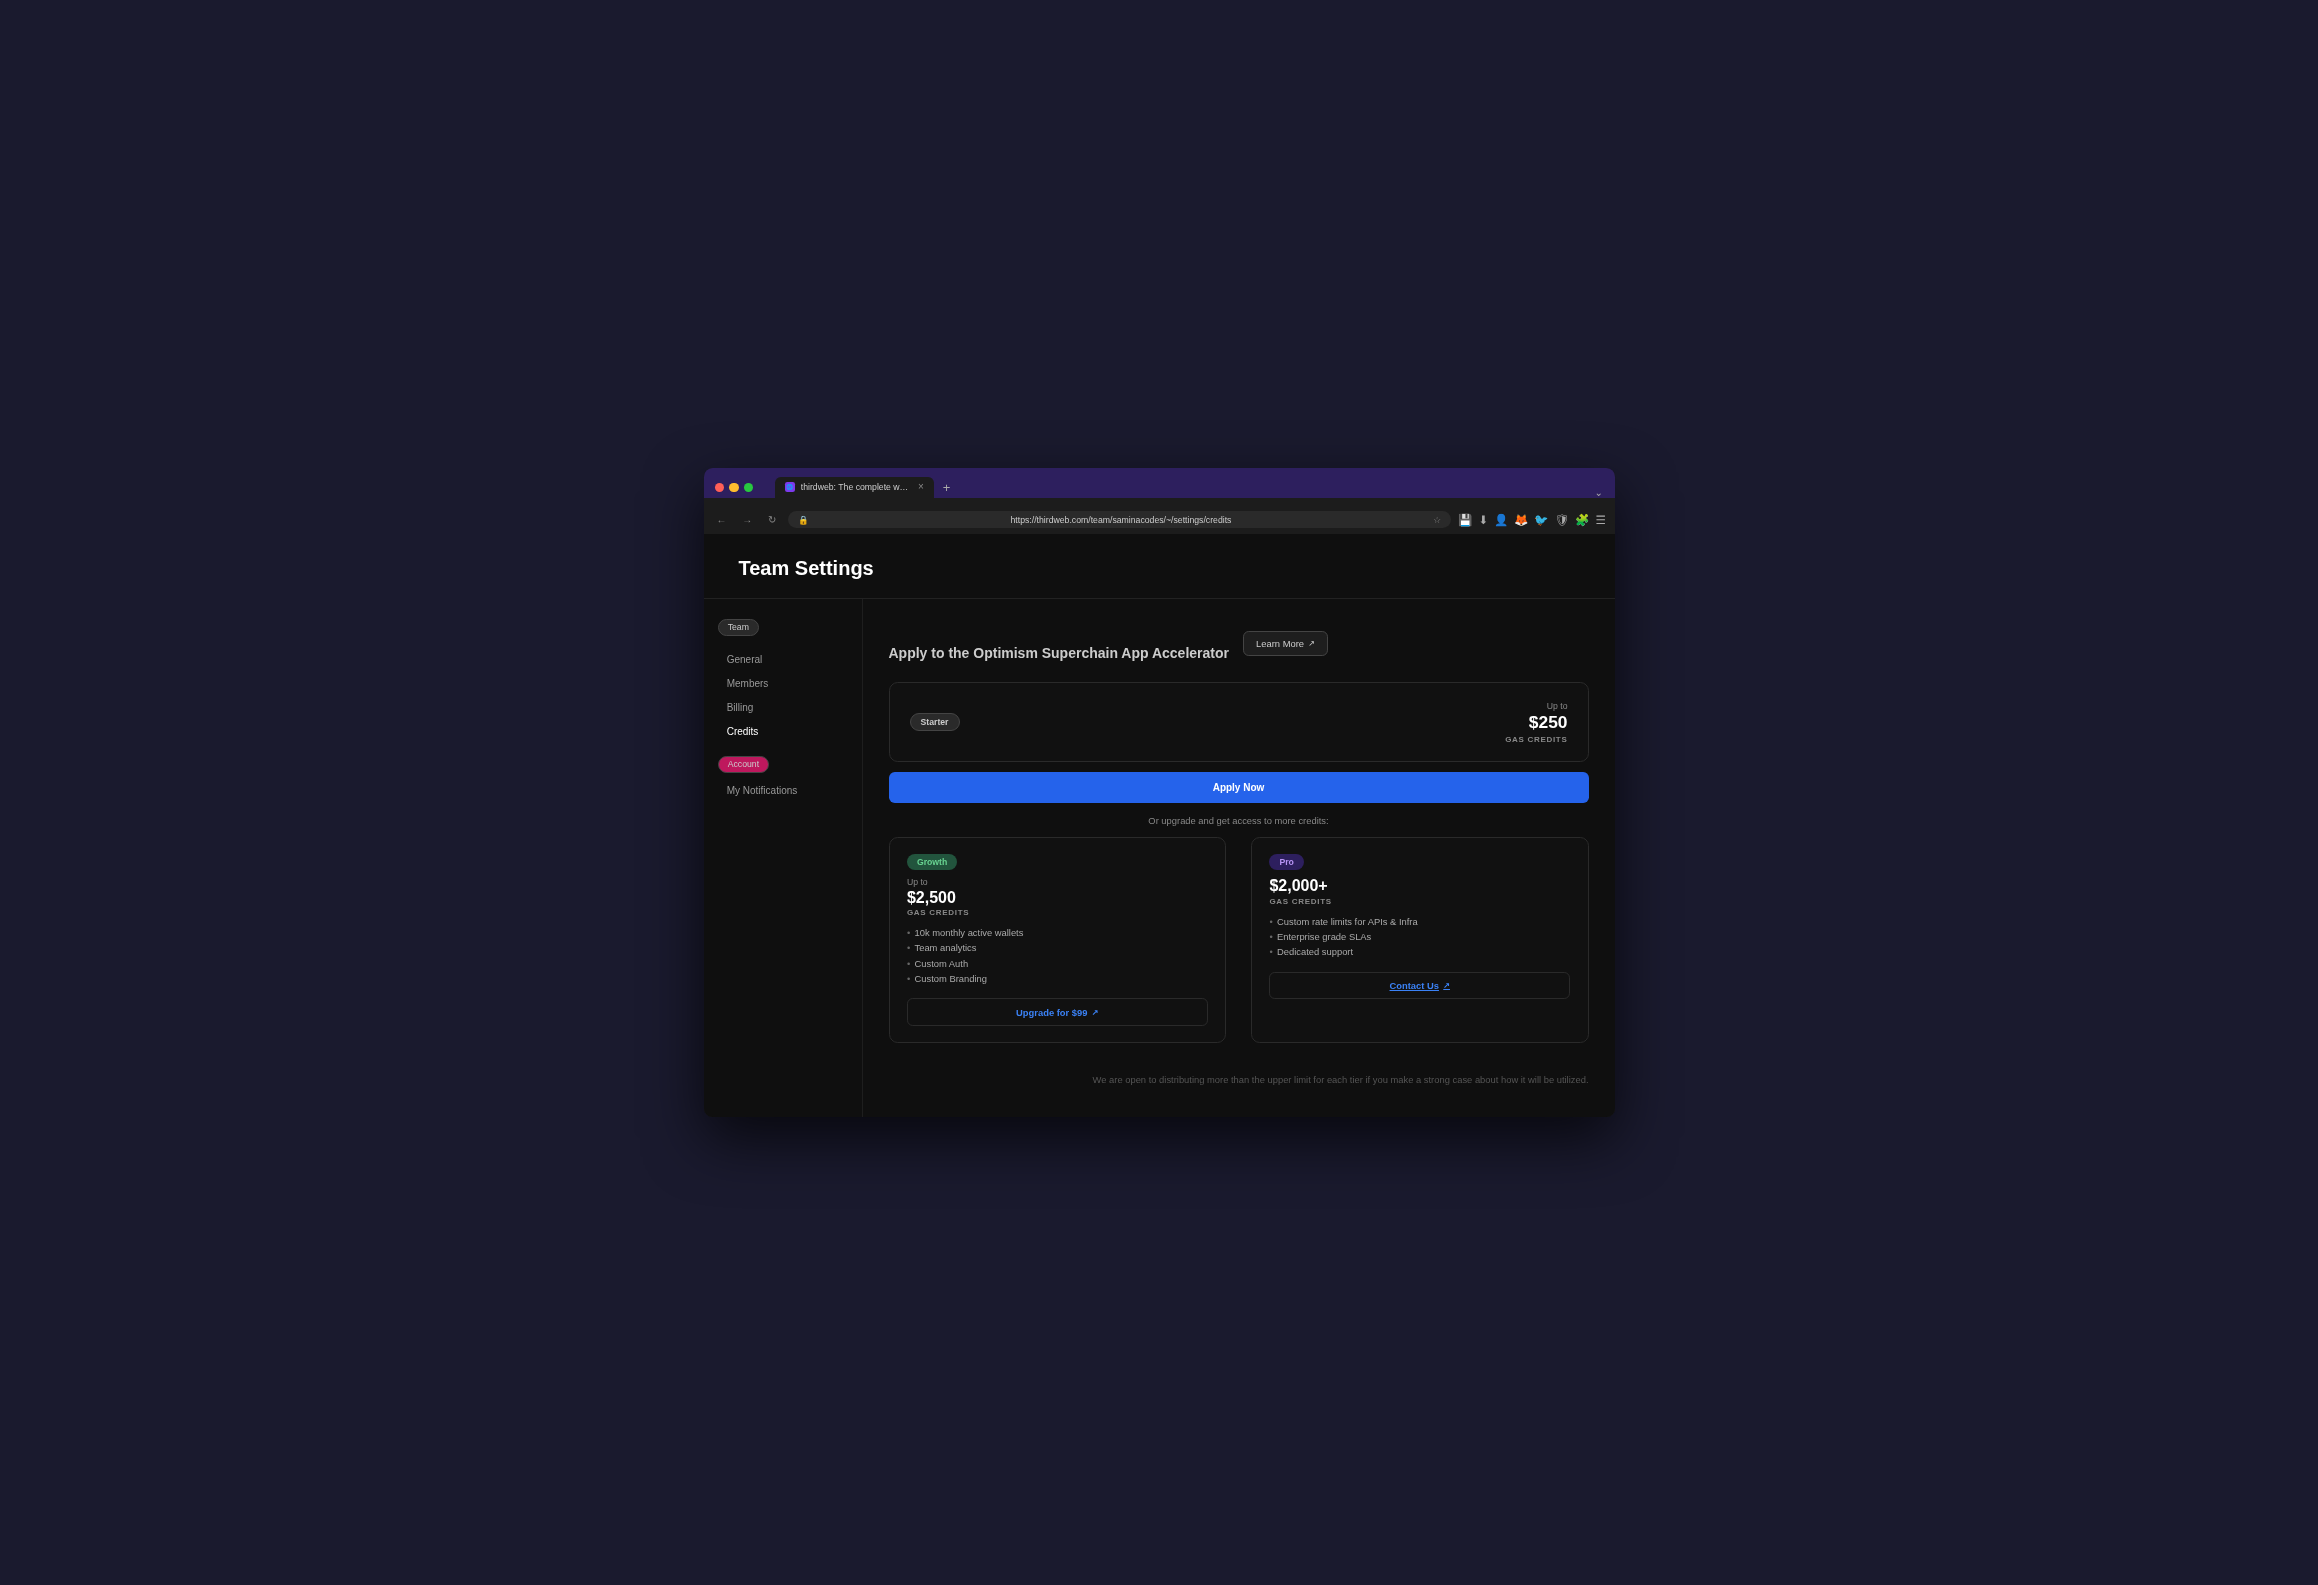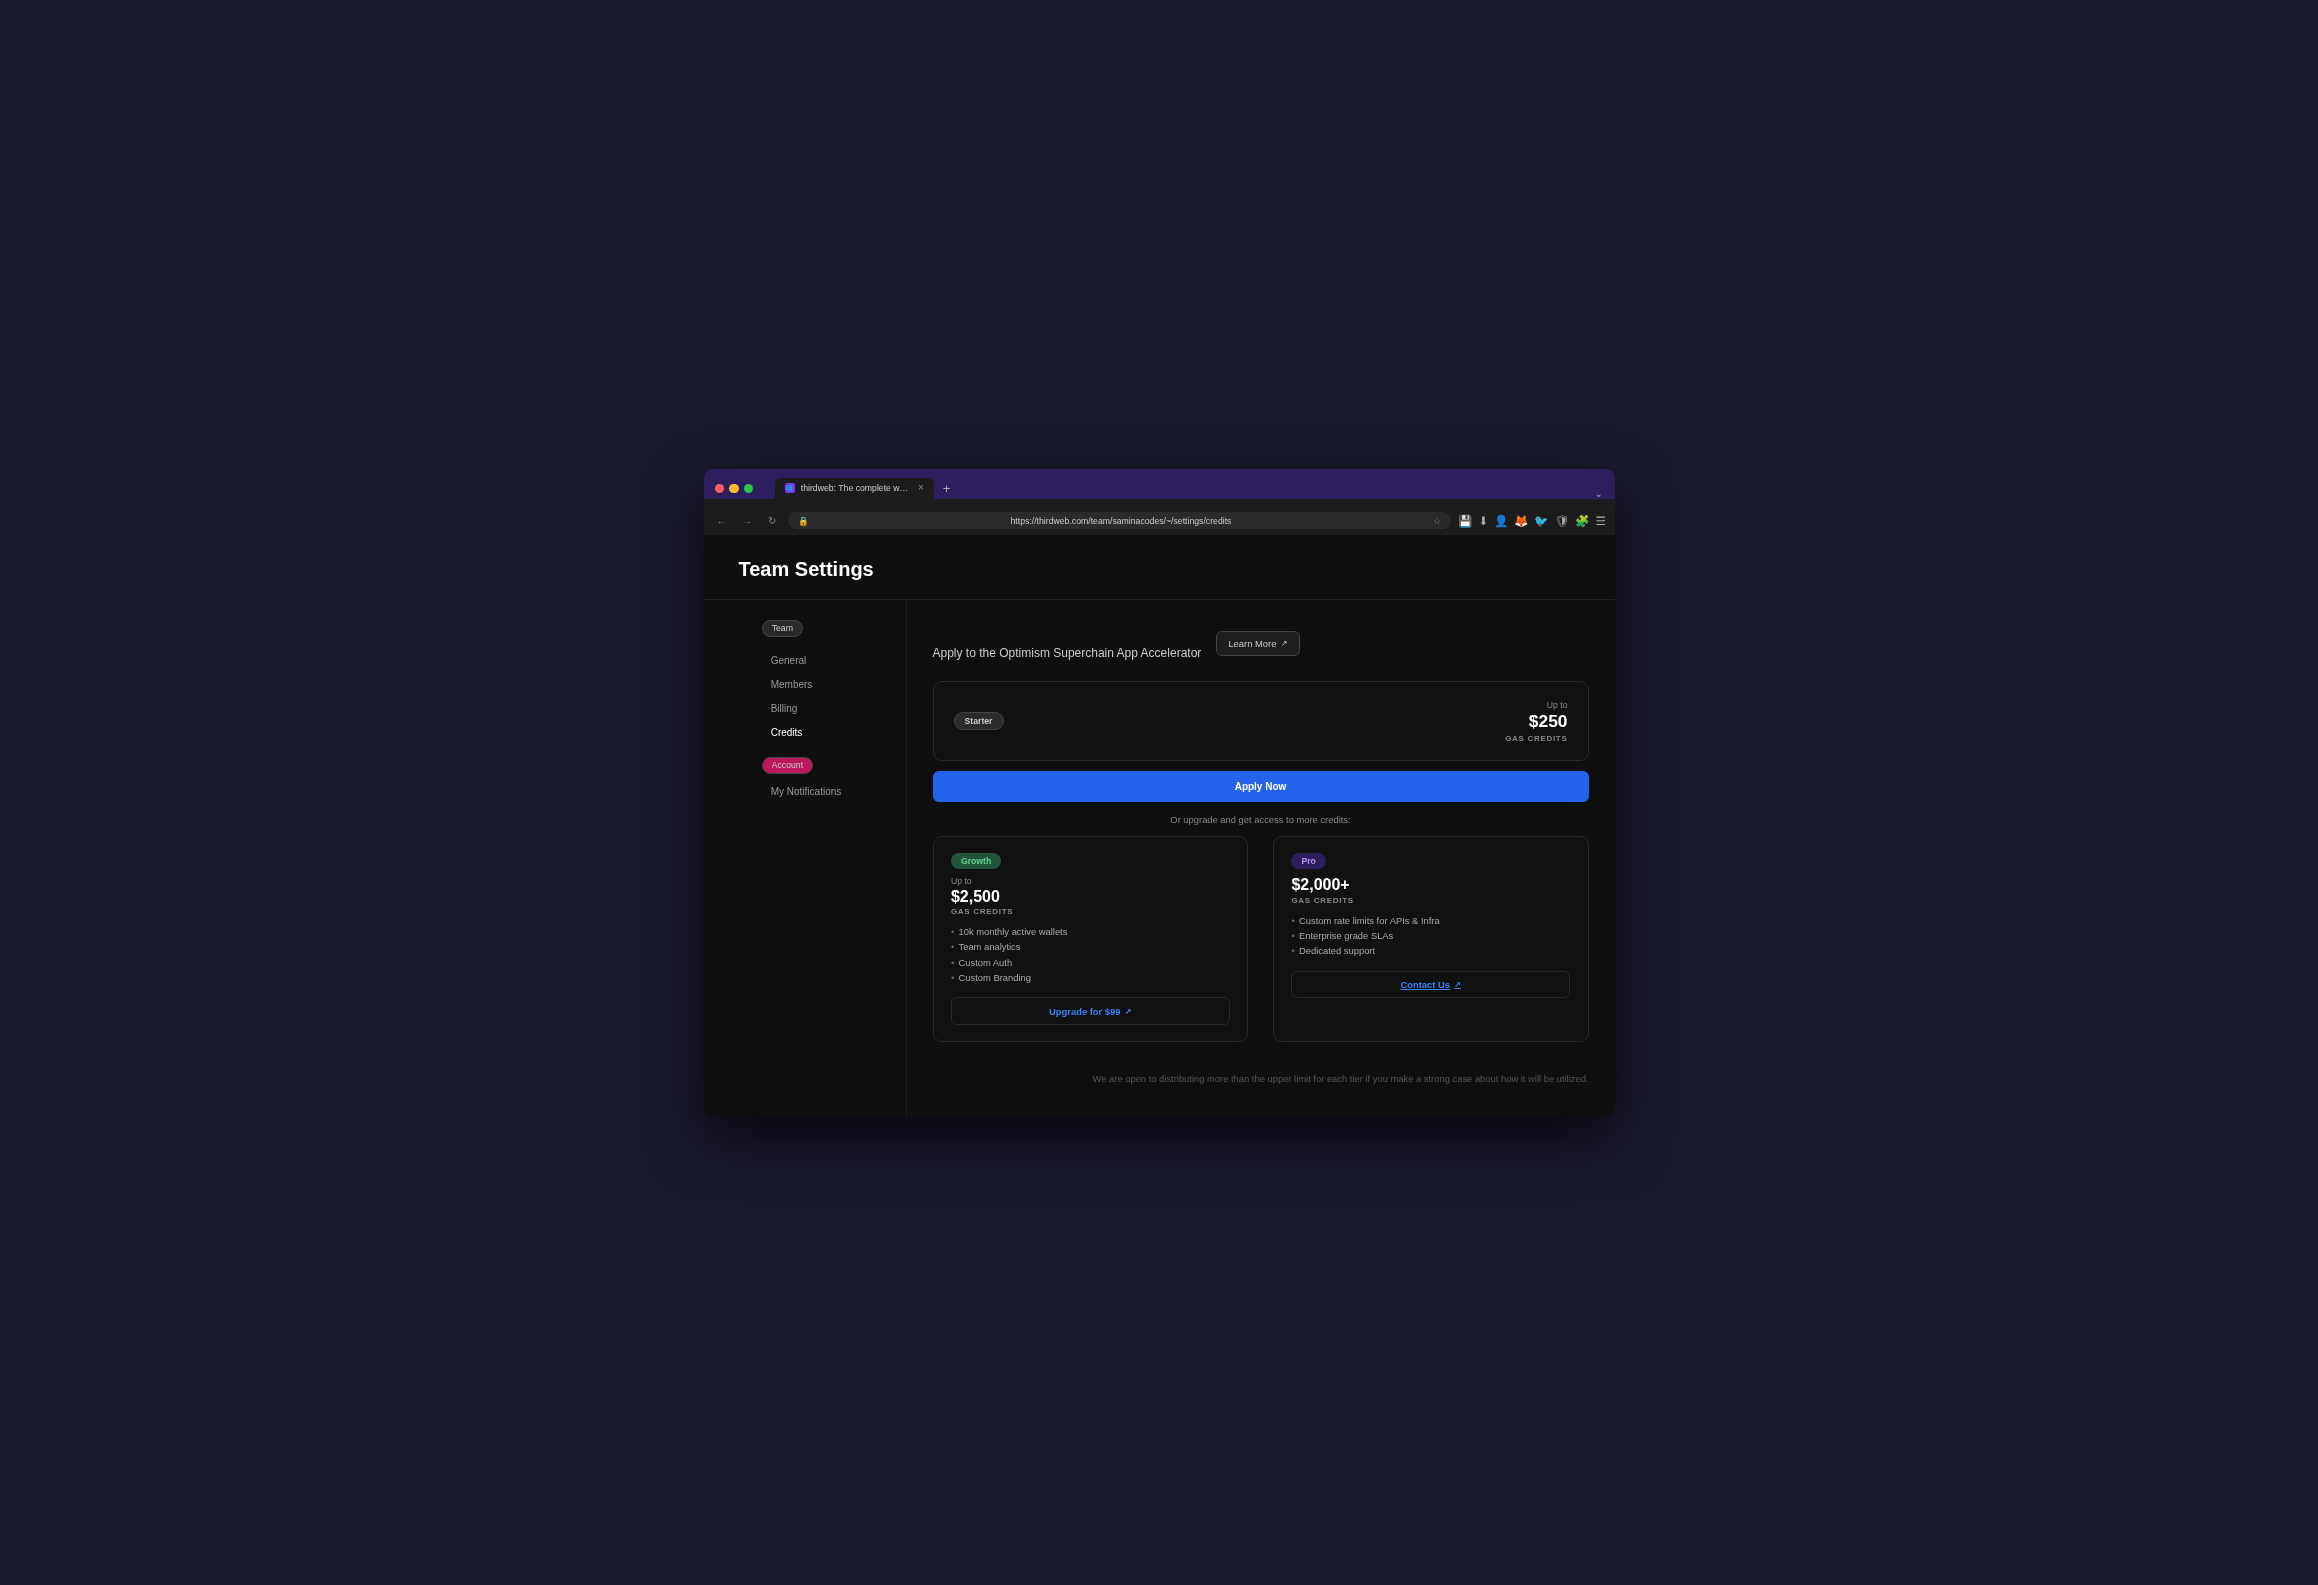--- a/index.html
+++ b/index.html
@@ -175,21 +175,20 @@
     }
 
     .page-title {
       font-size: 20px;
       font-weight: 700;
       color: #ffffff;
     }
 
     .page-body {
       display: flex;
-      padding-left: 44px;
     }
 
     
     .sidebar {
       width: 159px;
       min-height: 419px;
       padding: 20px 14.5px;
       border-right: 0.7px solid #1e1e1e;
       flex-shrink: 0;
     }
@@ -239,23 +238,23 @@
     
     .accelerator-banner {
       display: flex;
       align-items: center;
       gap: 14.5px;
       margin-bottom: 14.5px;
       padding: 7.2px 0;
     }
 
     .accelerator-text {
-      font-size: 12px;
-      color: #ccc;
-      font-weight: 400;
+      font-size: 14px;
+      color: #ccc;
+      font-weight: 700;
       margin-top: 19px;
     }
 
     .learn-more-btn {
       background: #1e1e1e;
       border: 0.7px solid #444;
       border-radius: 5.8px;
       padding: 5.8px 11.6px;
       font-size: 9.4px;
       color: #ccc;

